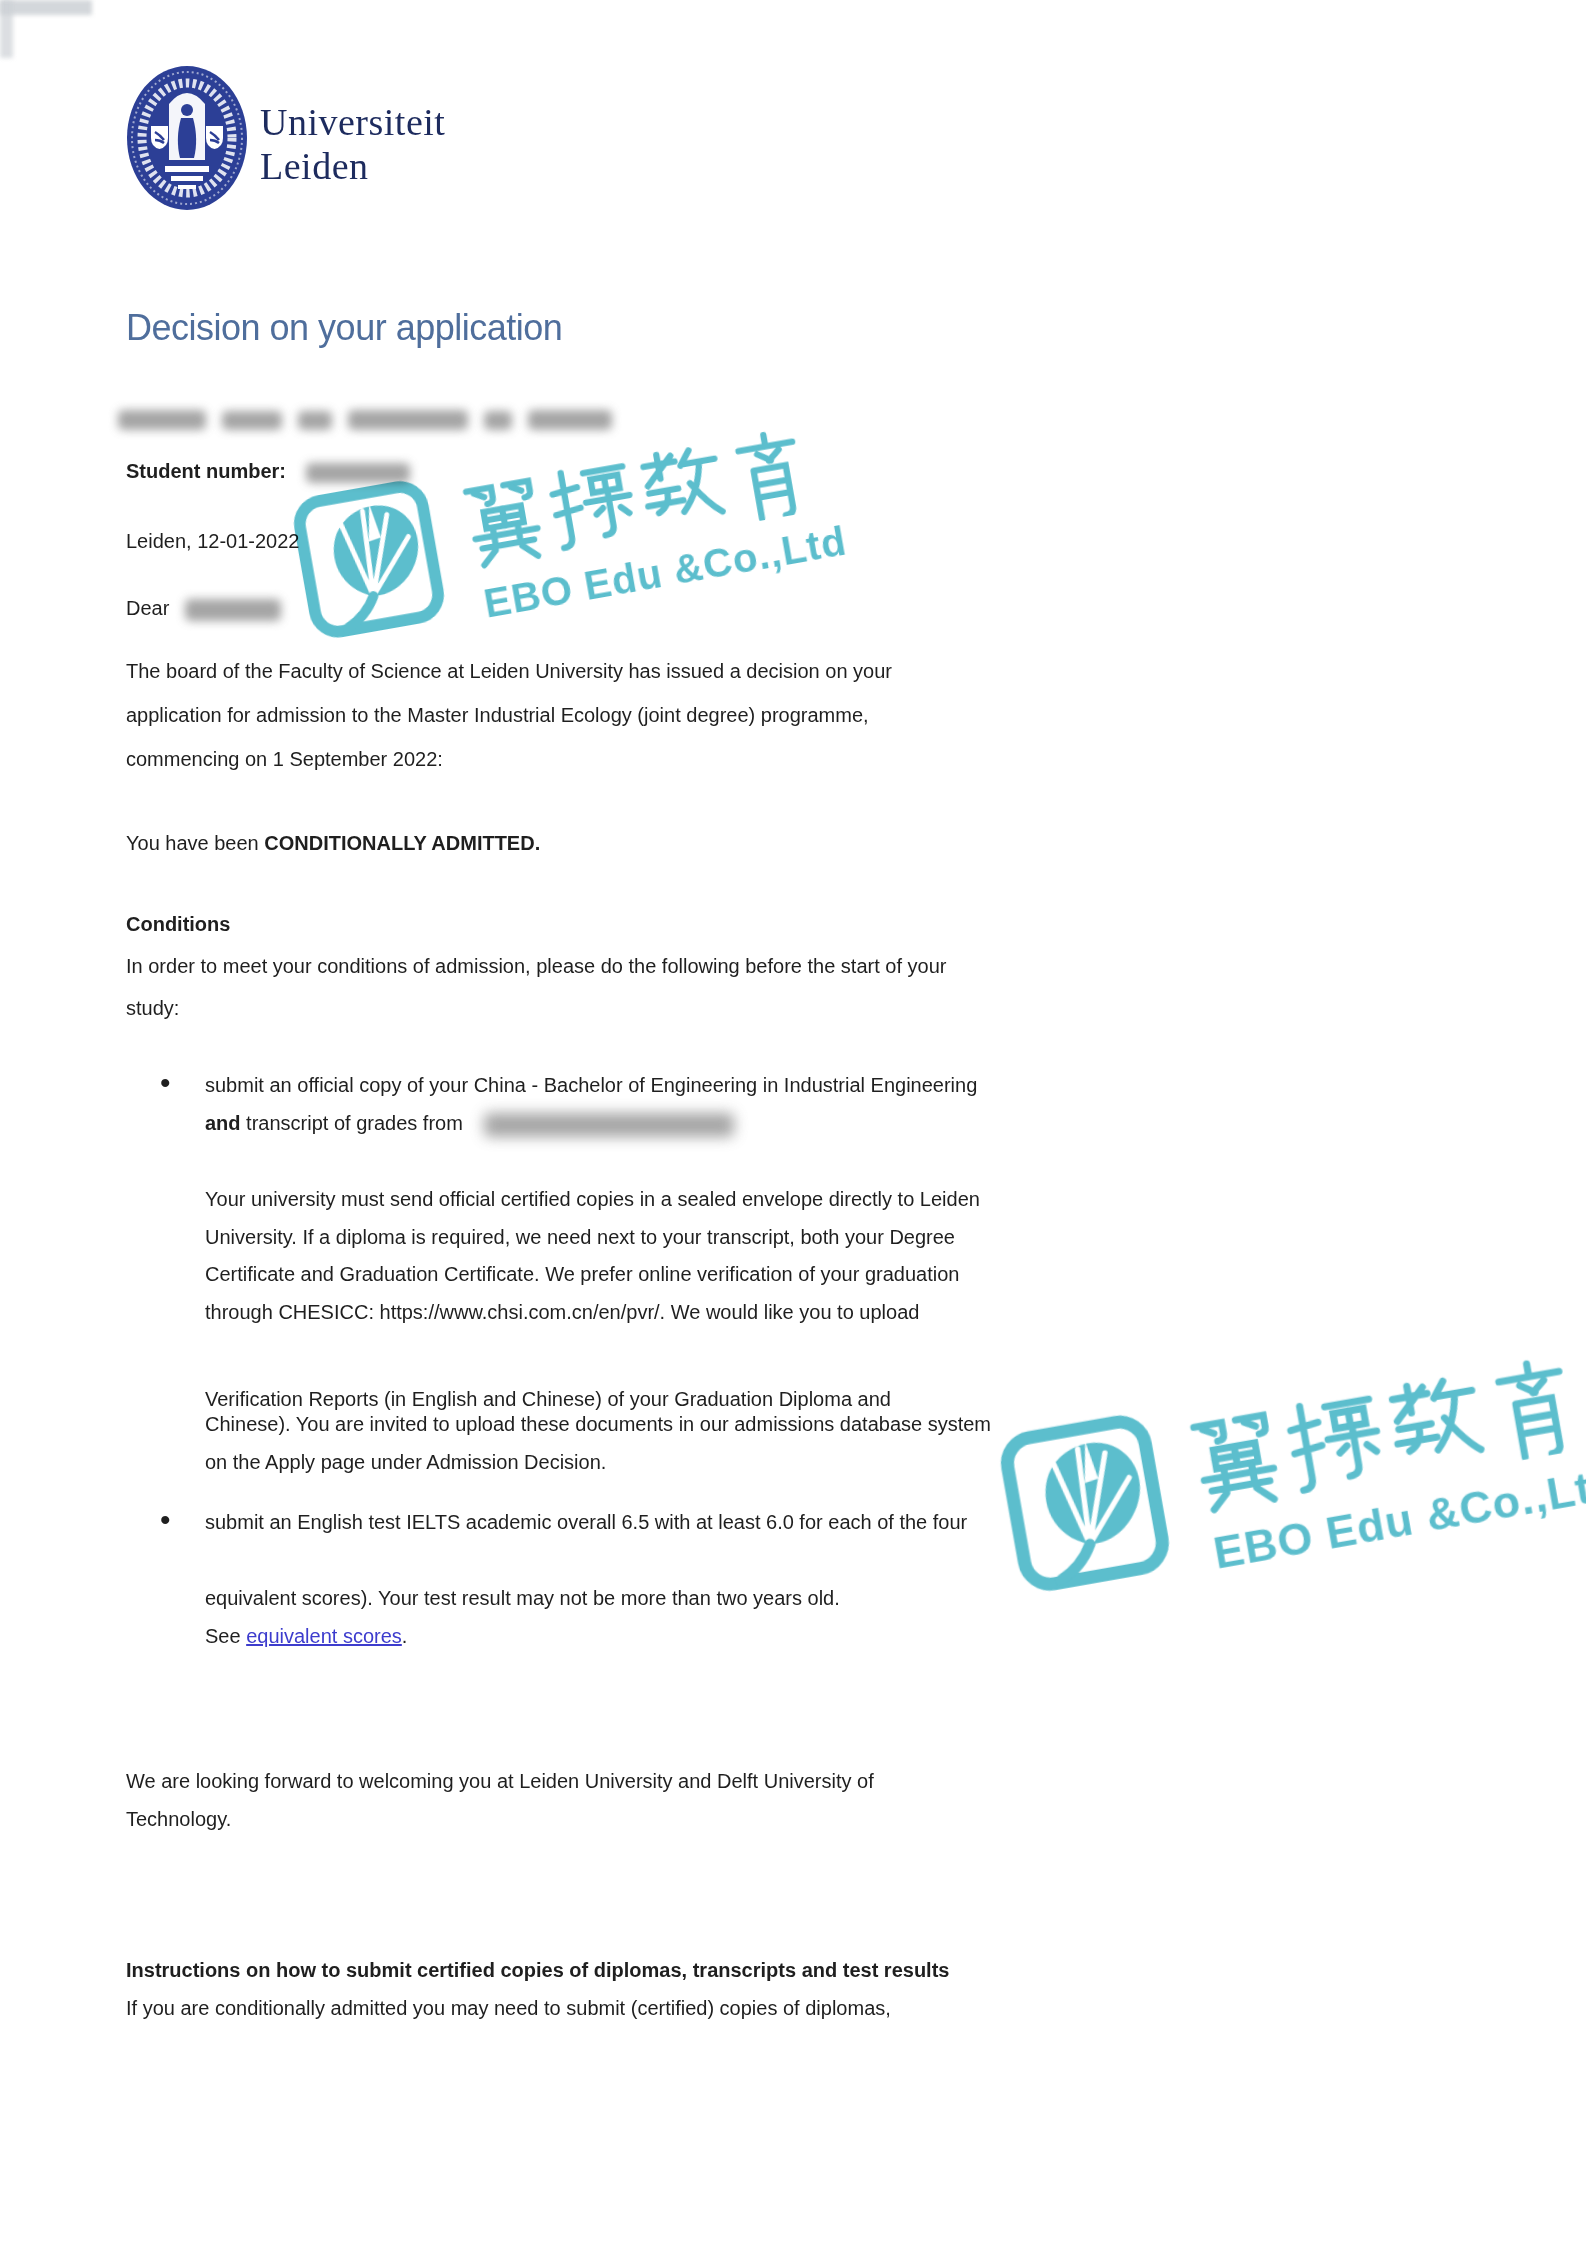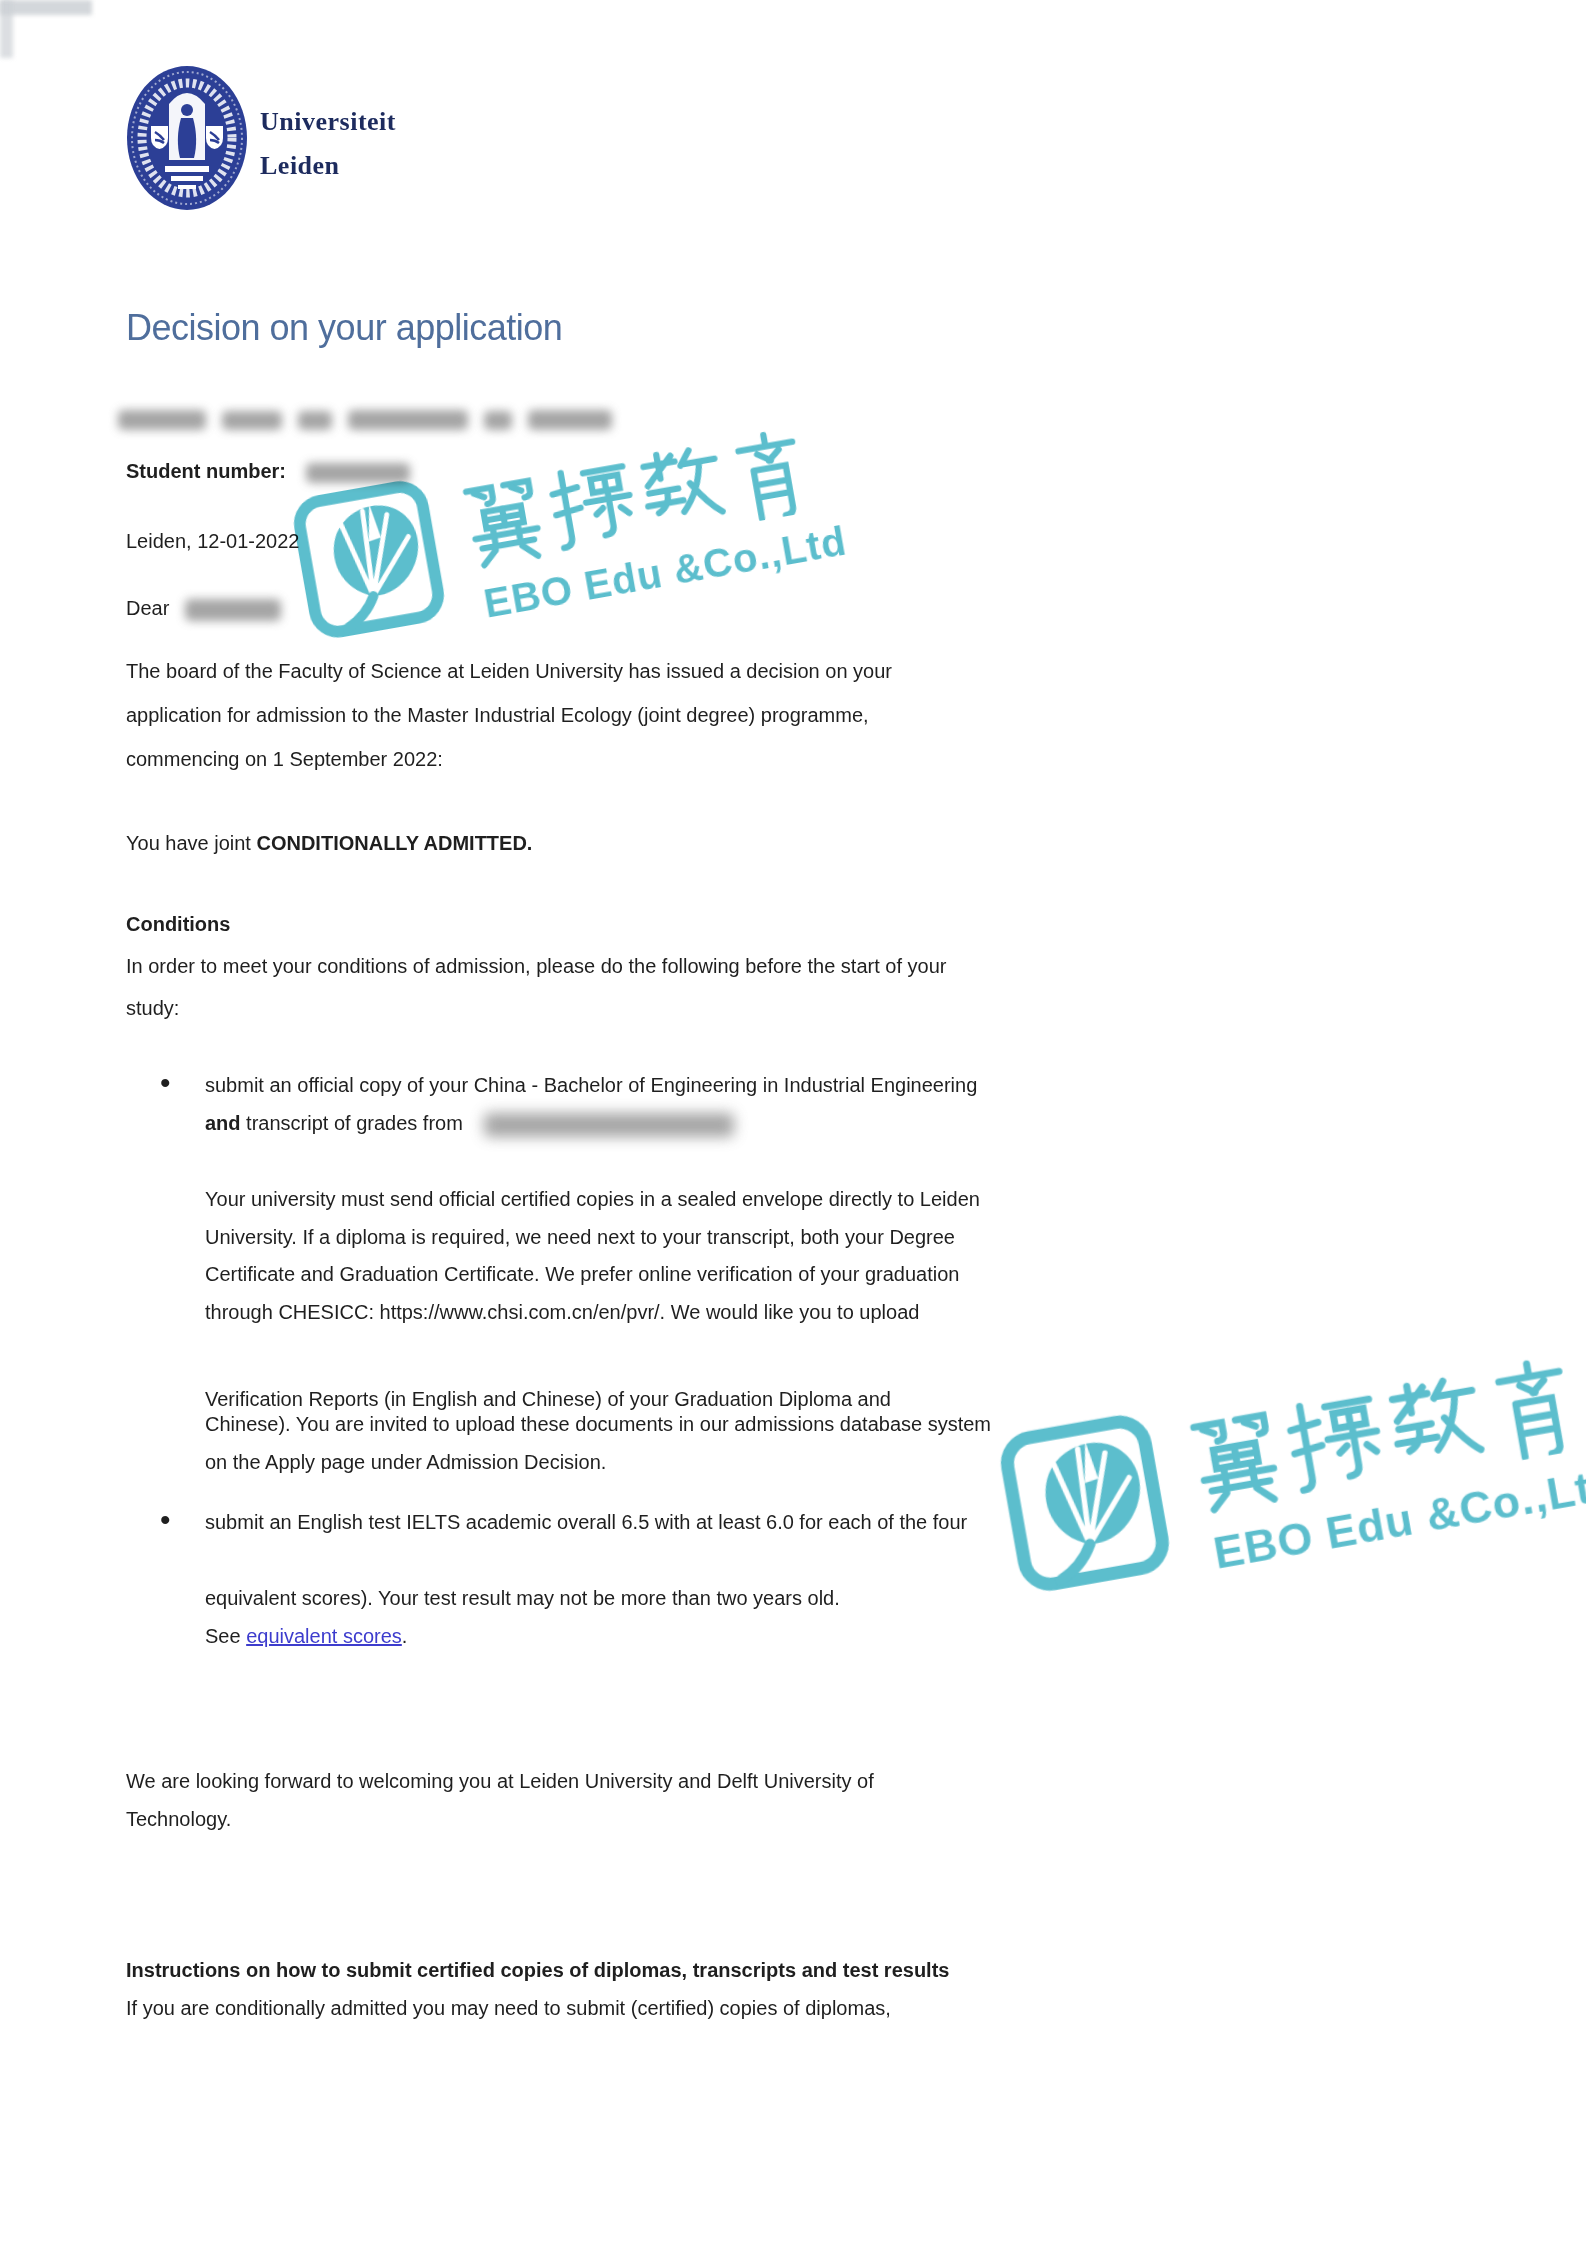--- a/index.html
+++ b/index.html
@@ -13,22 +13,22 @@
   }
   .letter{position:absolute;inset:0;filter:blur(0.35px);}
   .abs{position:absolute;white-space:nowrap;}
   .ln{font-size:20px;line-height:38px;}
   .b{font-weight:700;}
   
   .corner-a{position:absolute;left:0;top:0;width:92px;height:15px;background:#c9cdd2;filter:blur(2px);opacity:.8;}
   .corner-b{position:absolute;left:0;top:0;width:13px;height:58px;background:#cdd1d6;filter:blur(2px);opacity:.7;}
   
   .seal{position:absolute;left:124px;top:62px;width:126px;height:152px;}
-  .wordmark{position:absolute;left:260px;top:100px;font-family:"Liberation Serif", serif;font-weight:700;
-            color:var(--brand_navy,#1d2b5e);font-size:26px;line-height:44px;letter-spacing:.5px;}
+  .wordmark{position:absolute;left:260px;top:100px;font-family:"Liberation Serif", serif;font-weight:400;
+            color:var(--brand_navy,#1d2b5e);font-size:38px;line-height:44px;letter-spacing:.5px;}
   
   .title{position:absolute;left:126px;top:300px;font-size:36px;line-height:56px;
          color:var(--accent_title,#4f6e9c);letter-spacing:-0.5px;font-weight:400;}
   
   .blob{display:inline-block;background:#8f8f8f;border-radius:5px;filter:blur(5px);opacity:.8;vertical-align:middle;}
   .blob-row{display:flex;gap:16px;align-items:center;}
   
   .dot{position:absolute;font-size:30px;}
   
   .link{color:var(--link_blue,#3d3ccd);text-decoration:underline;cursor:pointer;}
@@ -138,21 +138,21 @@
     <div class="abs ln" style="left:126px;top:589px;">
       <span>Dear</span>
       <span class="blob" style="width:96px;height:22px;margin-left:10px"></span>
     </div>
 
     <div class="abs ln" style="left:126px;top:652px;">The board of the Faculty of Science at Leiden University has issued a decision on your</div>
     <div class="abs ln" style="left:126px;top:696px;">application for admission to the Master Industrial Ecology (joint degree) programme,</div>
     <div class="abs ln" style="left:126px;top:740px;">commencing on 1 September 2022:</div>
 
     <div class="abs ln" style="left:126px;top:824px;">
-      <span>You have joint </span><span class="b">CONDITIONALLY ADMITTED</span><span class="b">.</span>
+      <span>You have been </span><span class="b">CONDITIONALLY ADMITTED</span><span class="b">.</span>
     </div>
 
     <div class="abs ln b" style="left:126px;top:905px;">Conditions</div>
     <div class="abs ln" style="left:126px;top:947px;">In order to meet your conditions of admission, please do the following before the start of your</div>
     <div class="abs ln" style="left:126px;top:989px;">study:</div>
 
     <div class="dot" style="left:160px;top:1066px;">•</div>
     <div class="abs ln" style="left:205px;top:1066px;">submit an official copy of your China - Bachelor of Engineering in Industrial Engineering</div>
     <div class="abs ln" style="left:205px;top:1104px;">
       <span class="b">and</span><span> transcript of grades from</span>

